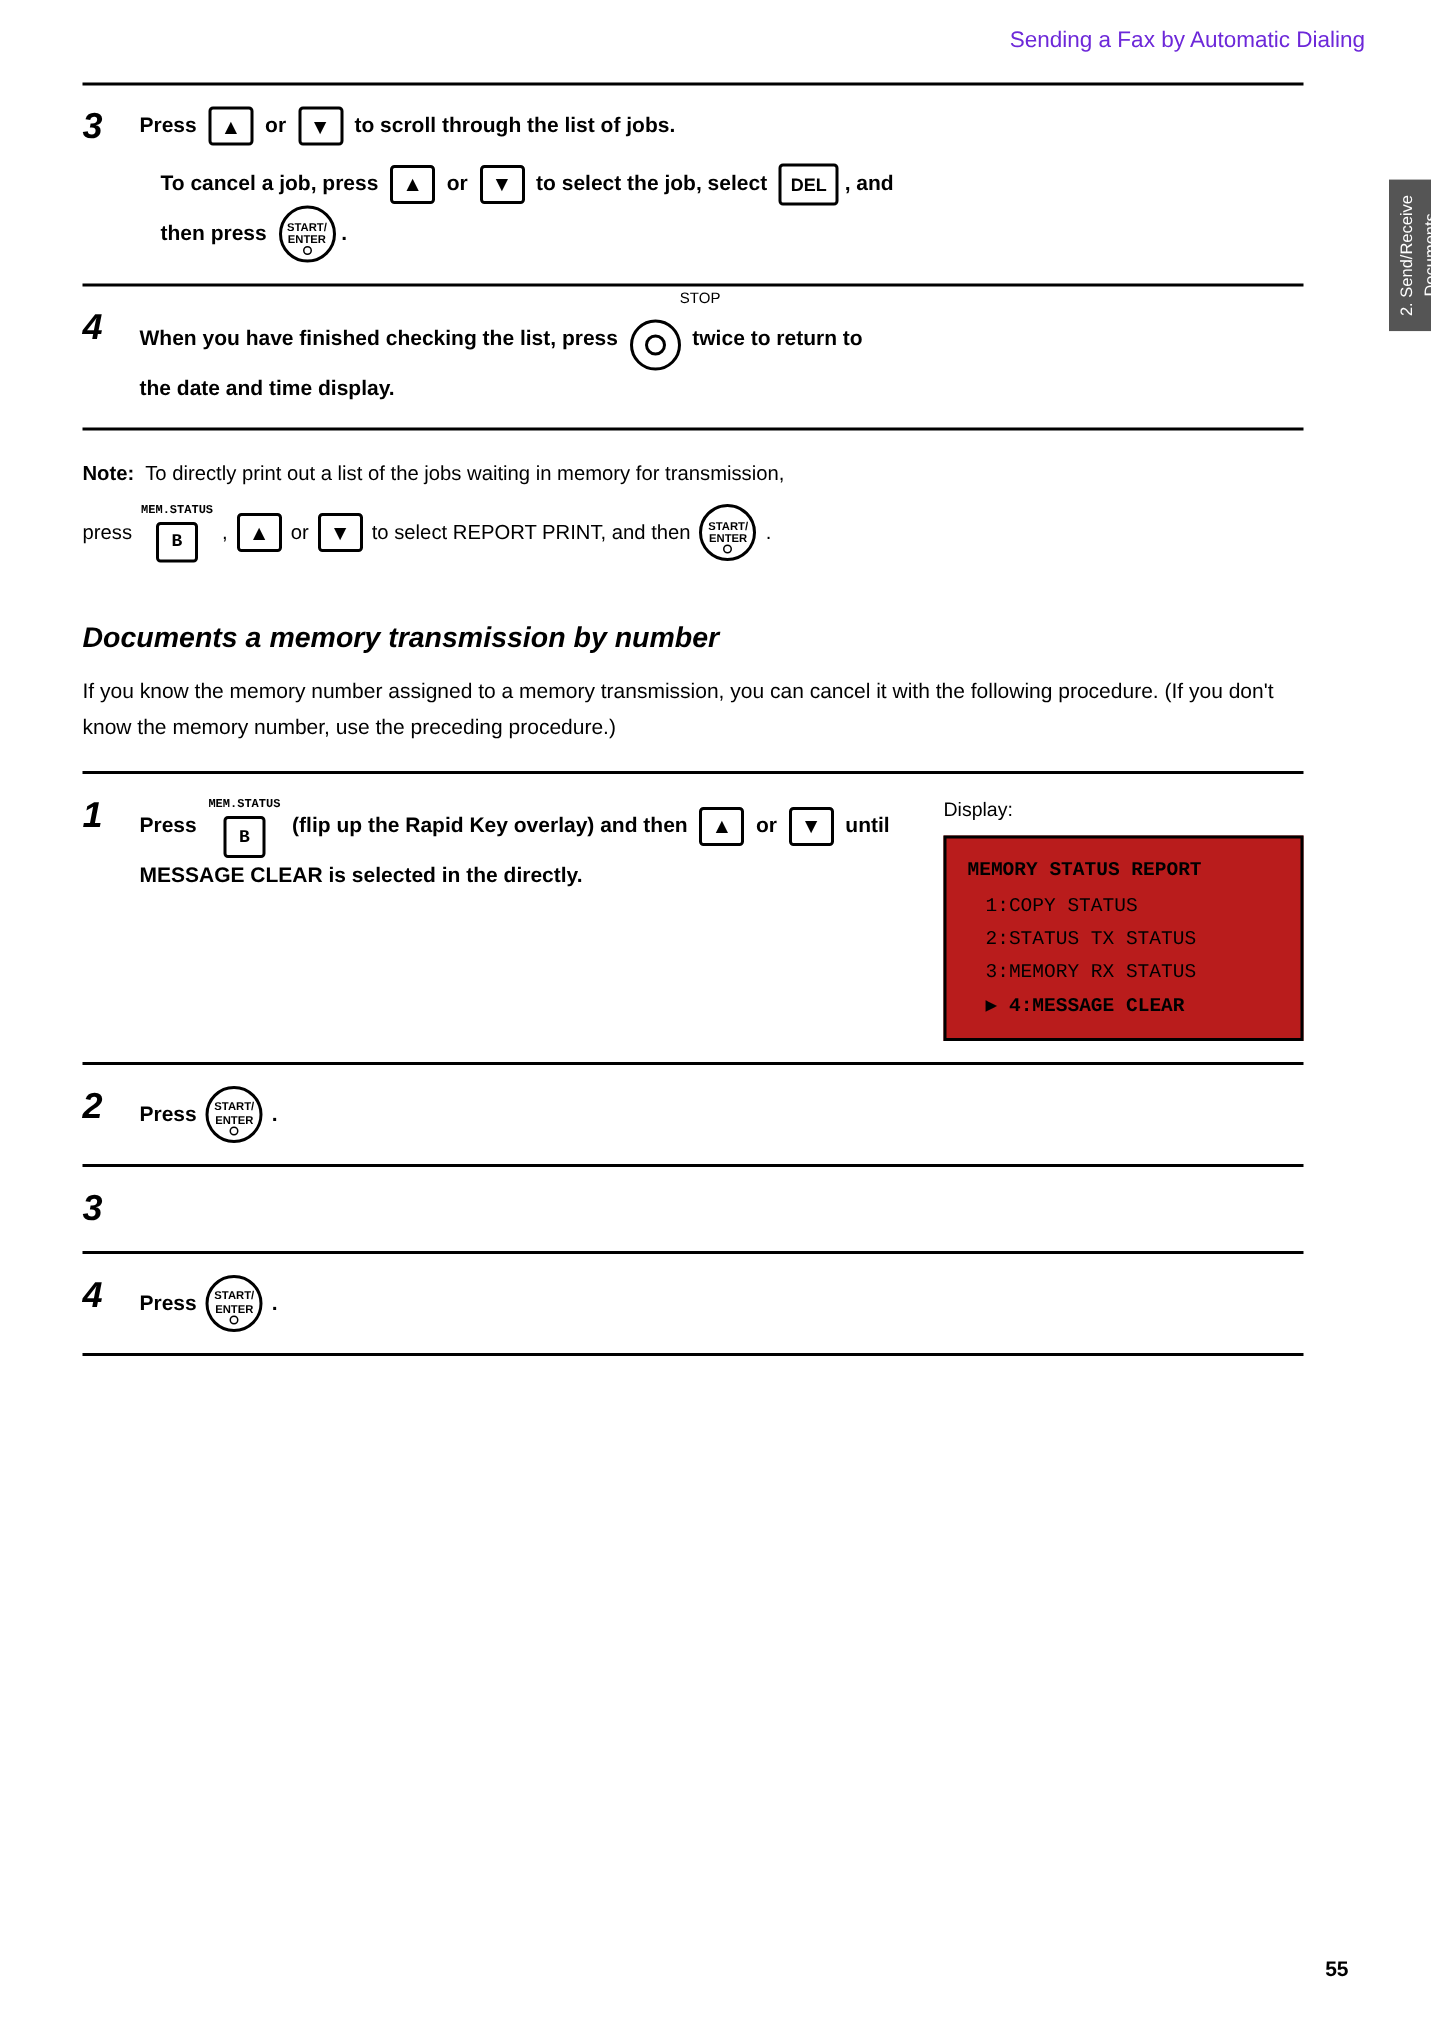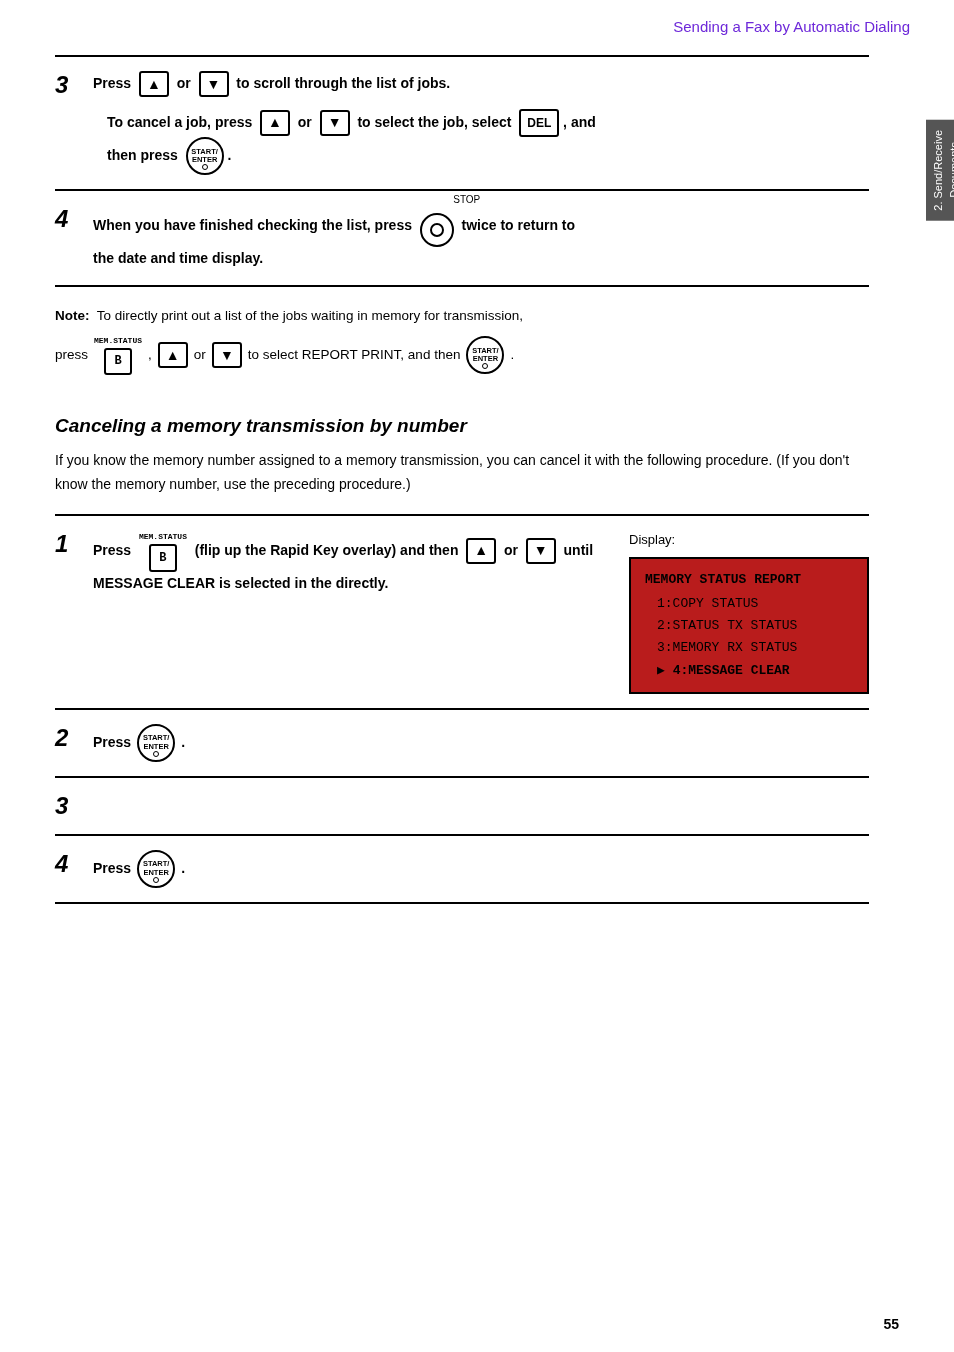--- a/index.html
+++ b/index.html
@@ -232,21 +232,21 @@
     }
 
     .step1-right .display-label {
       font-size: 13px;
       margin-bottom: 6px;
     }
 
     
     .page-number {
       position: absolute;
-      bottom: 20px;
+      bottom: 32px;
       right: 55px;
       font-size: 14px;
       font-weight: bold;
     }
 
     .inline-items {
       display: inline-flex;
       align-items: center;
       gap: 4px;
       vertical-align: middle;
@@ -347,21 +347,21 @@
       <span class="key-start">
         <span class="outer-circle">
           <span class="start-text">START/<br>ENTER</span>
           <span class="dot-circle"></span>
         </span>
       </span>
       <span>.</span>
     </div>
   </div>
 
-  <div class="section-heading">Canceling a memory transmission by number</div>
+  <div class="section-heading">Documents a memory transmission by number</div>
 
   <div class="section-description">If you know the memory number assigned to a memory transmission, you can cancel it with the following procedure. (If you don't know the memory number, use the preceding procedure.)</div>
 
   <div class="step-group">
     <div class="step-inner">
       <div class="step-row">
         <div class="step-number">1</div>
         <div class="step-content">
           <div class="step1-layout">
             <div class="step1-left">

